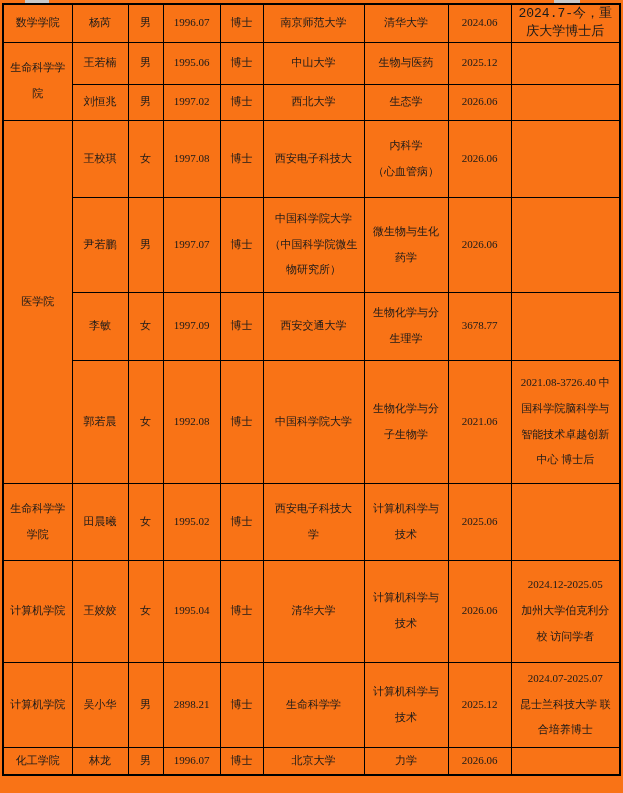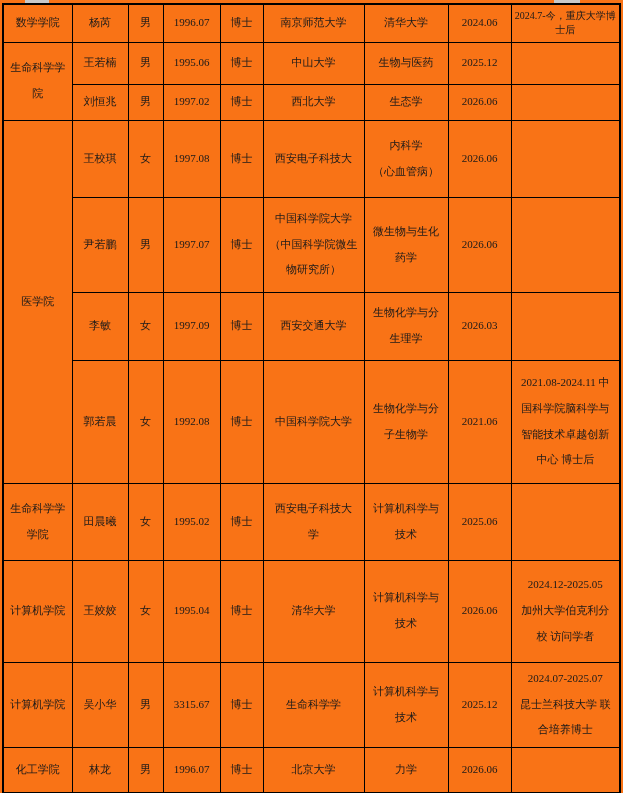--- a/index.html
+++ b/index.html
@@ -33,23 +33,24 @@
     text-align: center;
     vertical-align: middle;
     font-size: 11px;
     line-height: 2.35;
     color: #1a1a1a;
     white-space: pre-line;
     padding: 0 3px;
     overflow: hidden;
   }
   table.personnel td.small {
-    font-size: 10px;
+    font-size: 13px;
     line-height: 1.4;
     white-space: normal;
+    font-family: Liberation Mono, monospace;
   }
 </style>
 </head>
 <body>
 
 <div class="page">
   <div class="fragment left"></div>
   <div class="fragment right"></div>
 
   <table class="personnel">
@@ -124,33 +125,33 @@
           <td></td>
         </tr>
         <tr style="height: 68px;">
           <td>李敏</td>
           <td>女</td>
           <td>1997.09</td>
           <td>博士</td>
           <td>西安交通大学</td>
           <td>生物化学与分
 生理学</td>
-          <td>2026.03</td>
+          <td>3678.77</td>
           <td></td>
         </tr>
         <tr style="height: 123px;">
           <td>郭若晨</td>
           <td>女</td>
           <td>1992.08</td>
           <td>博士</td>
           <td>中国科学院大学</td>
           <td>生物化学与分
 子生物学</td>
           <td>2021.06</td>
-          <td>2021.08-2024.11 中
+          <td>2021.08-3726.40 中
 国科学院脑科学与
 智能技术卓越创新
 中心 博士后</td>
         </tr>
         <tr style="height: 77px;">
           <td>生命科学学
 学院</td>
           <td>田晨曦</td>
           <td>女</td>
           <td>1995.02</td>
@@ -173,31 +174,31 @@
 技术</td>
           <td>2026.06</td>
           <td>2024.12-2025.05
 加州大学伯克利分
 校 访问学者</td>
         </tr>
         <tr style="height: 85px;">
           <td>计算机学院</td>
           <td>吴小华</td>
           <td>男</td>
-          <td>3315.67</td>
+          <td>2898.21</td>
           <td>博士</td>
           <td>生命科学学</td>
           <td>计算机科学与
 技术</td>
           <td>2025.12</td>
           <td>2024.07-2025.07
 昆士兰科技大学 联
 合培养博士</td>
         </tr>
-        <tr style="height: 46px;">
+        <tr style="height: 28px;">
           <td>化工学院</td>
           <td>林龙</td>
           <td>男</td>
           <td>1996.07</td>
           <td>博士</td>
           <td>北京大学</td>
           <td>力学</td>
           <td>2026.06</td>
           <td></td>
         </tr>

